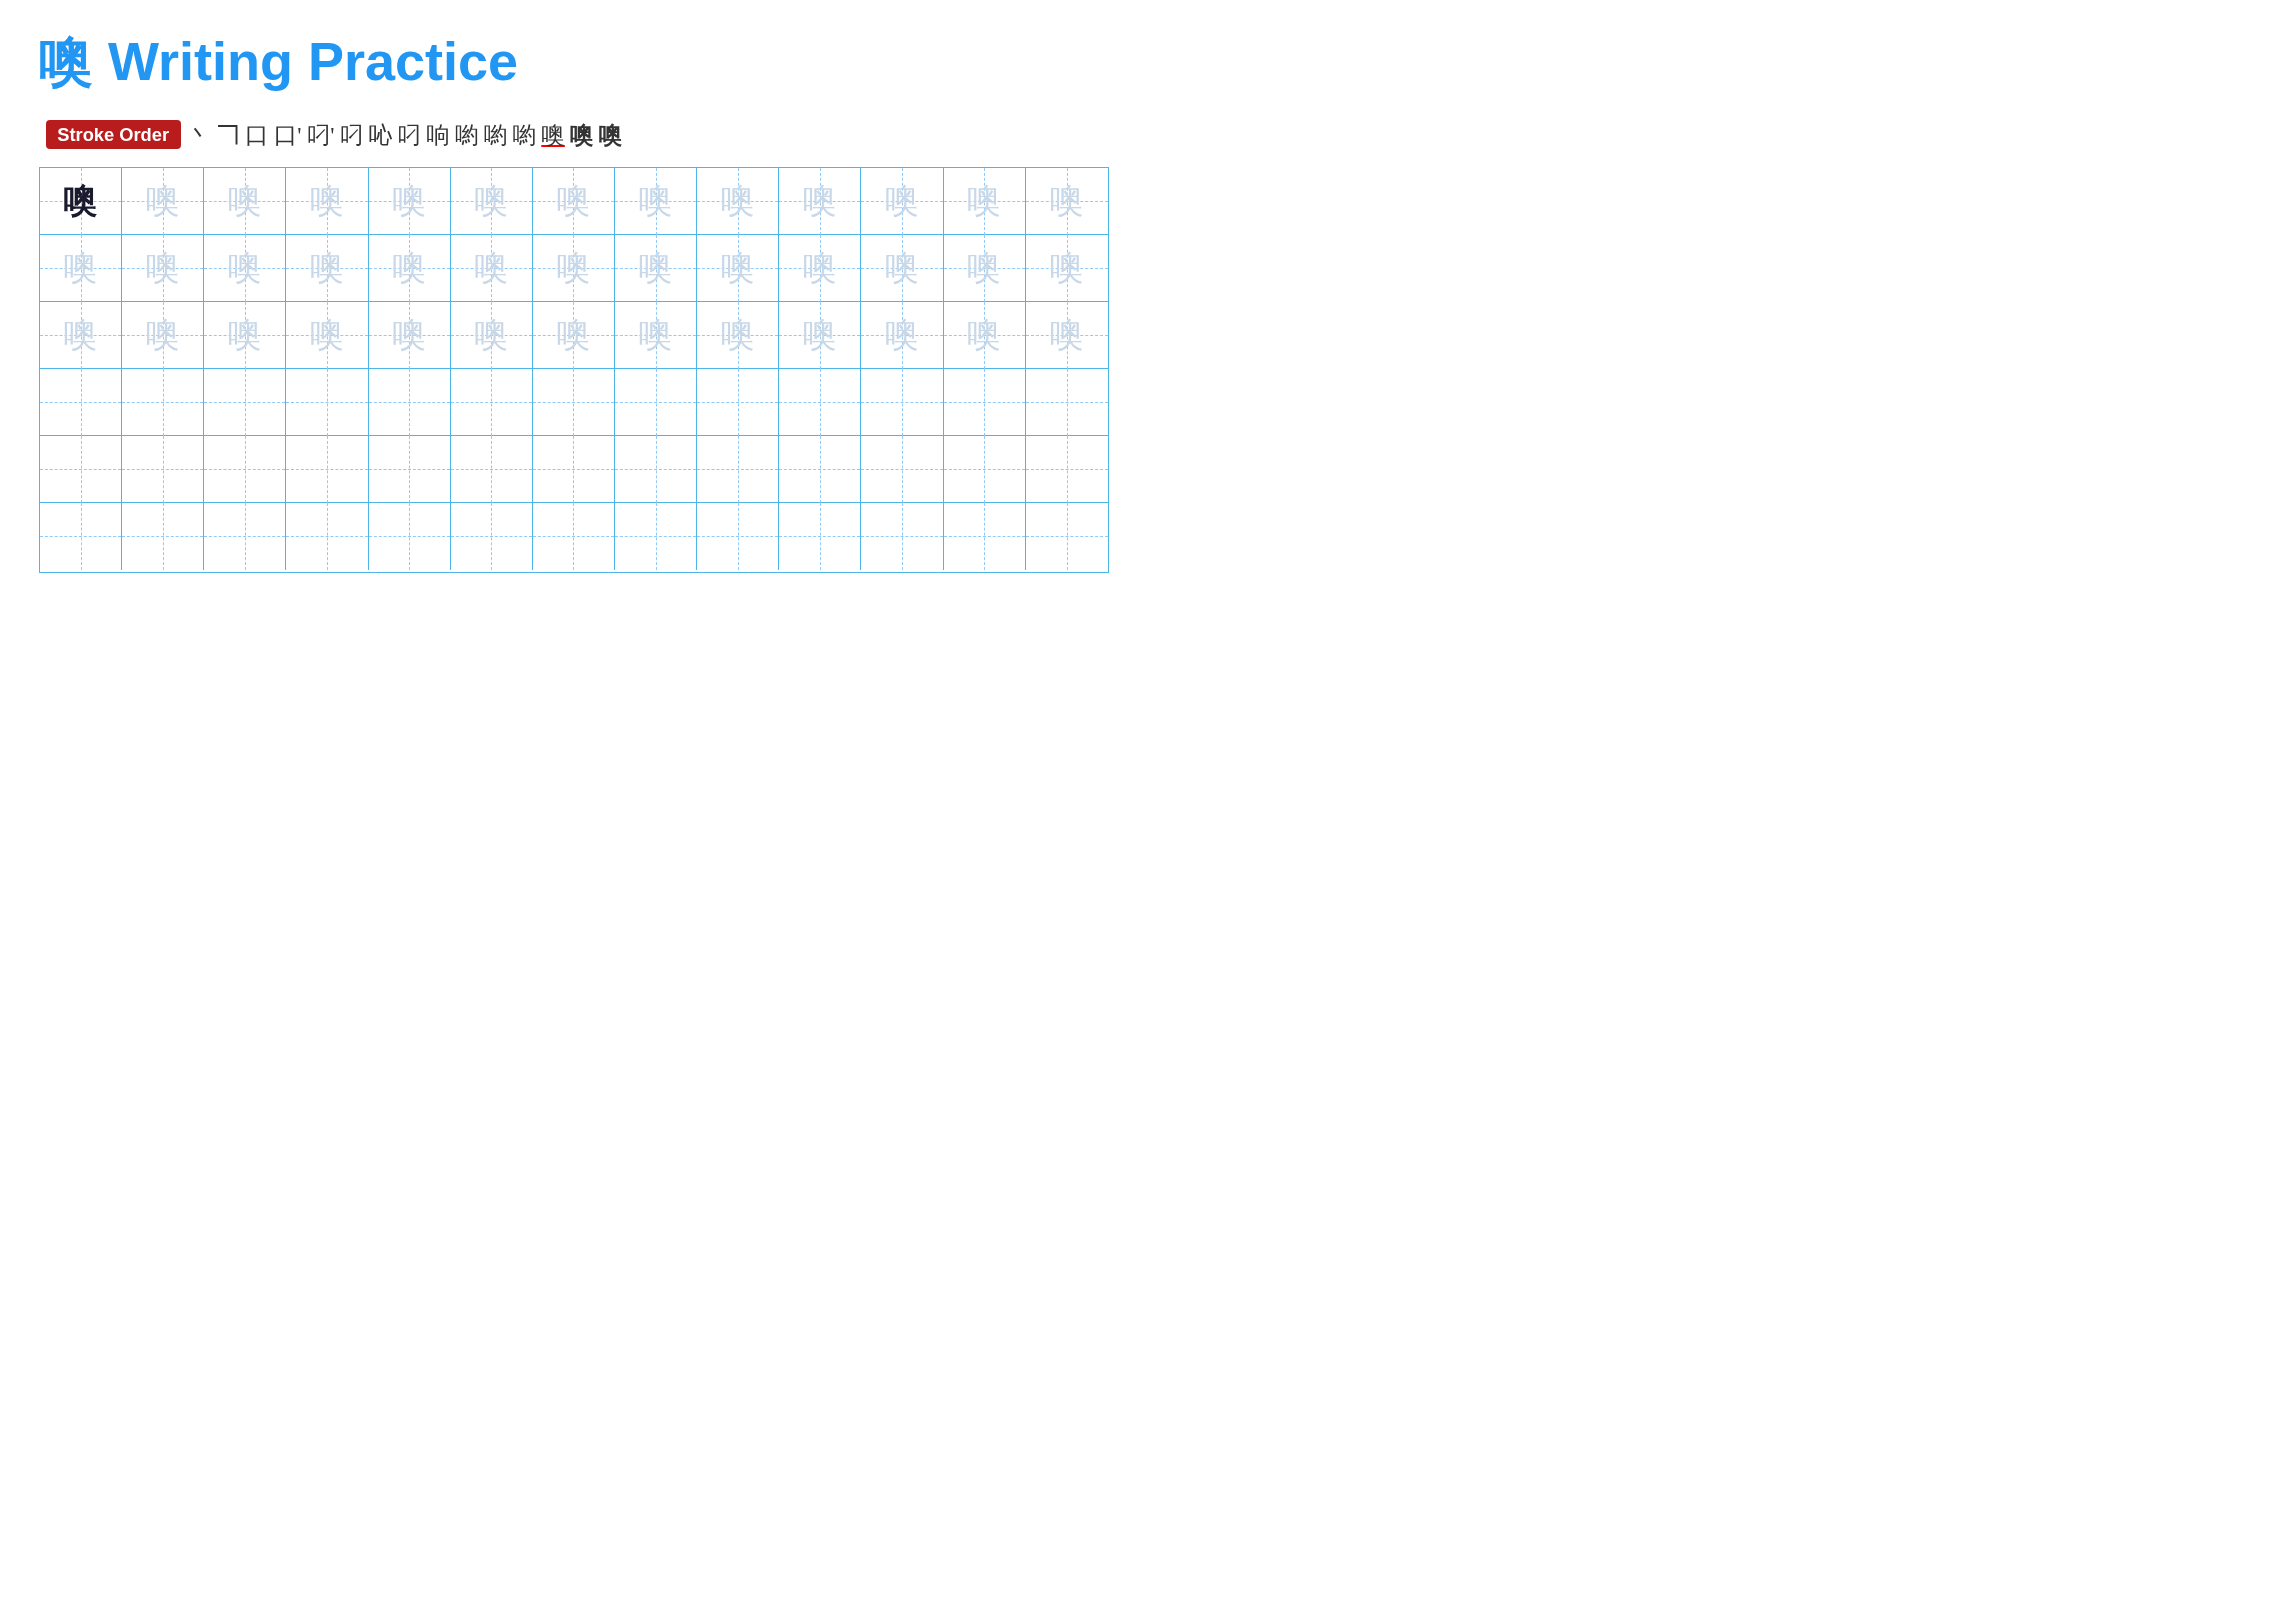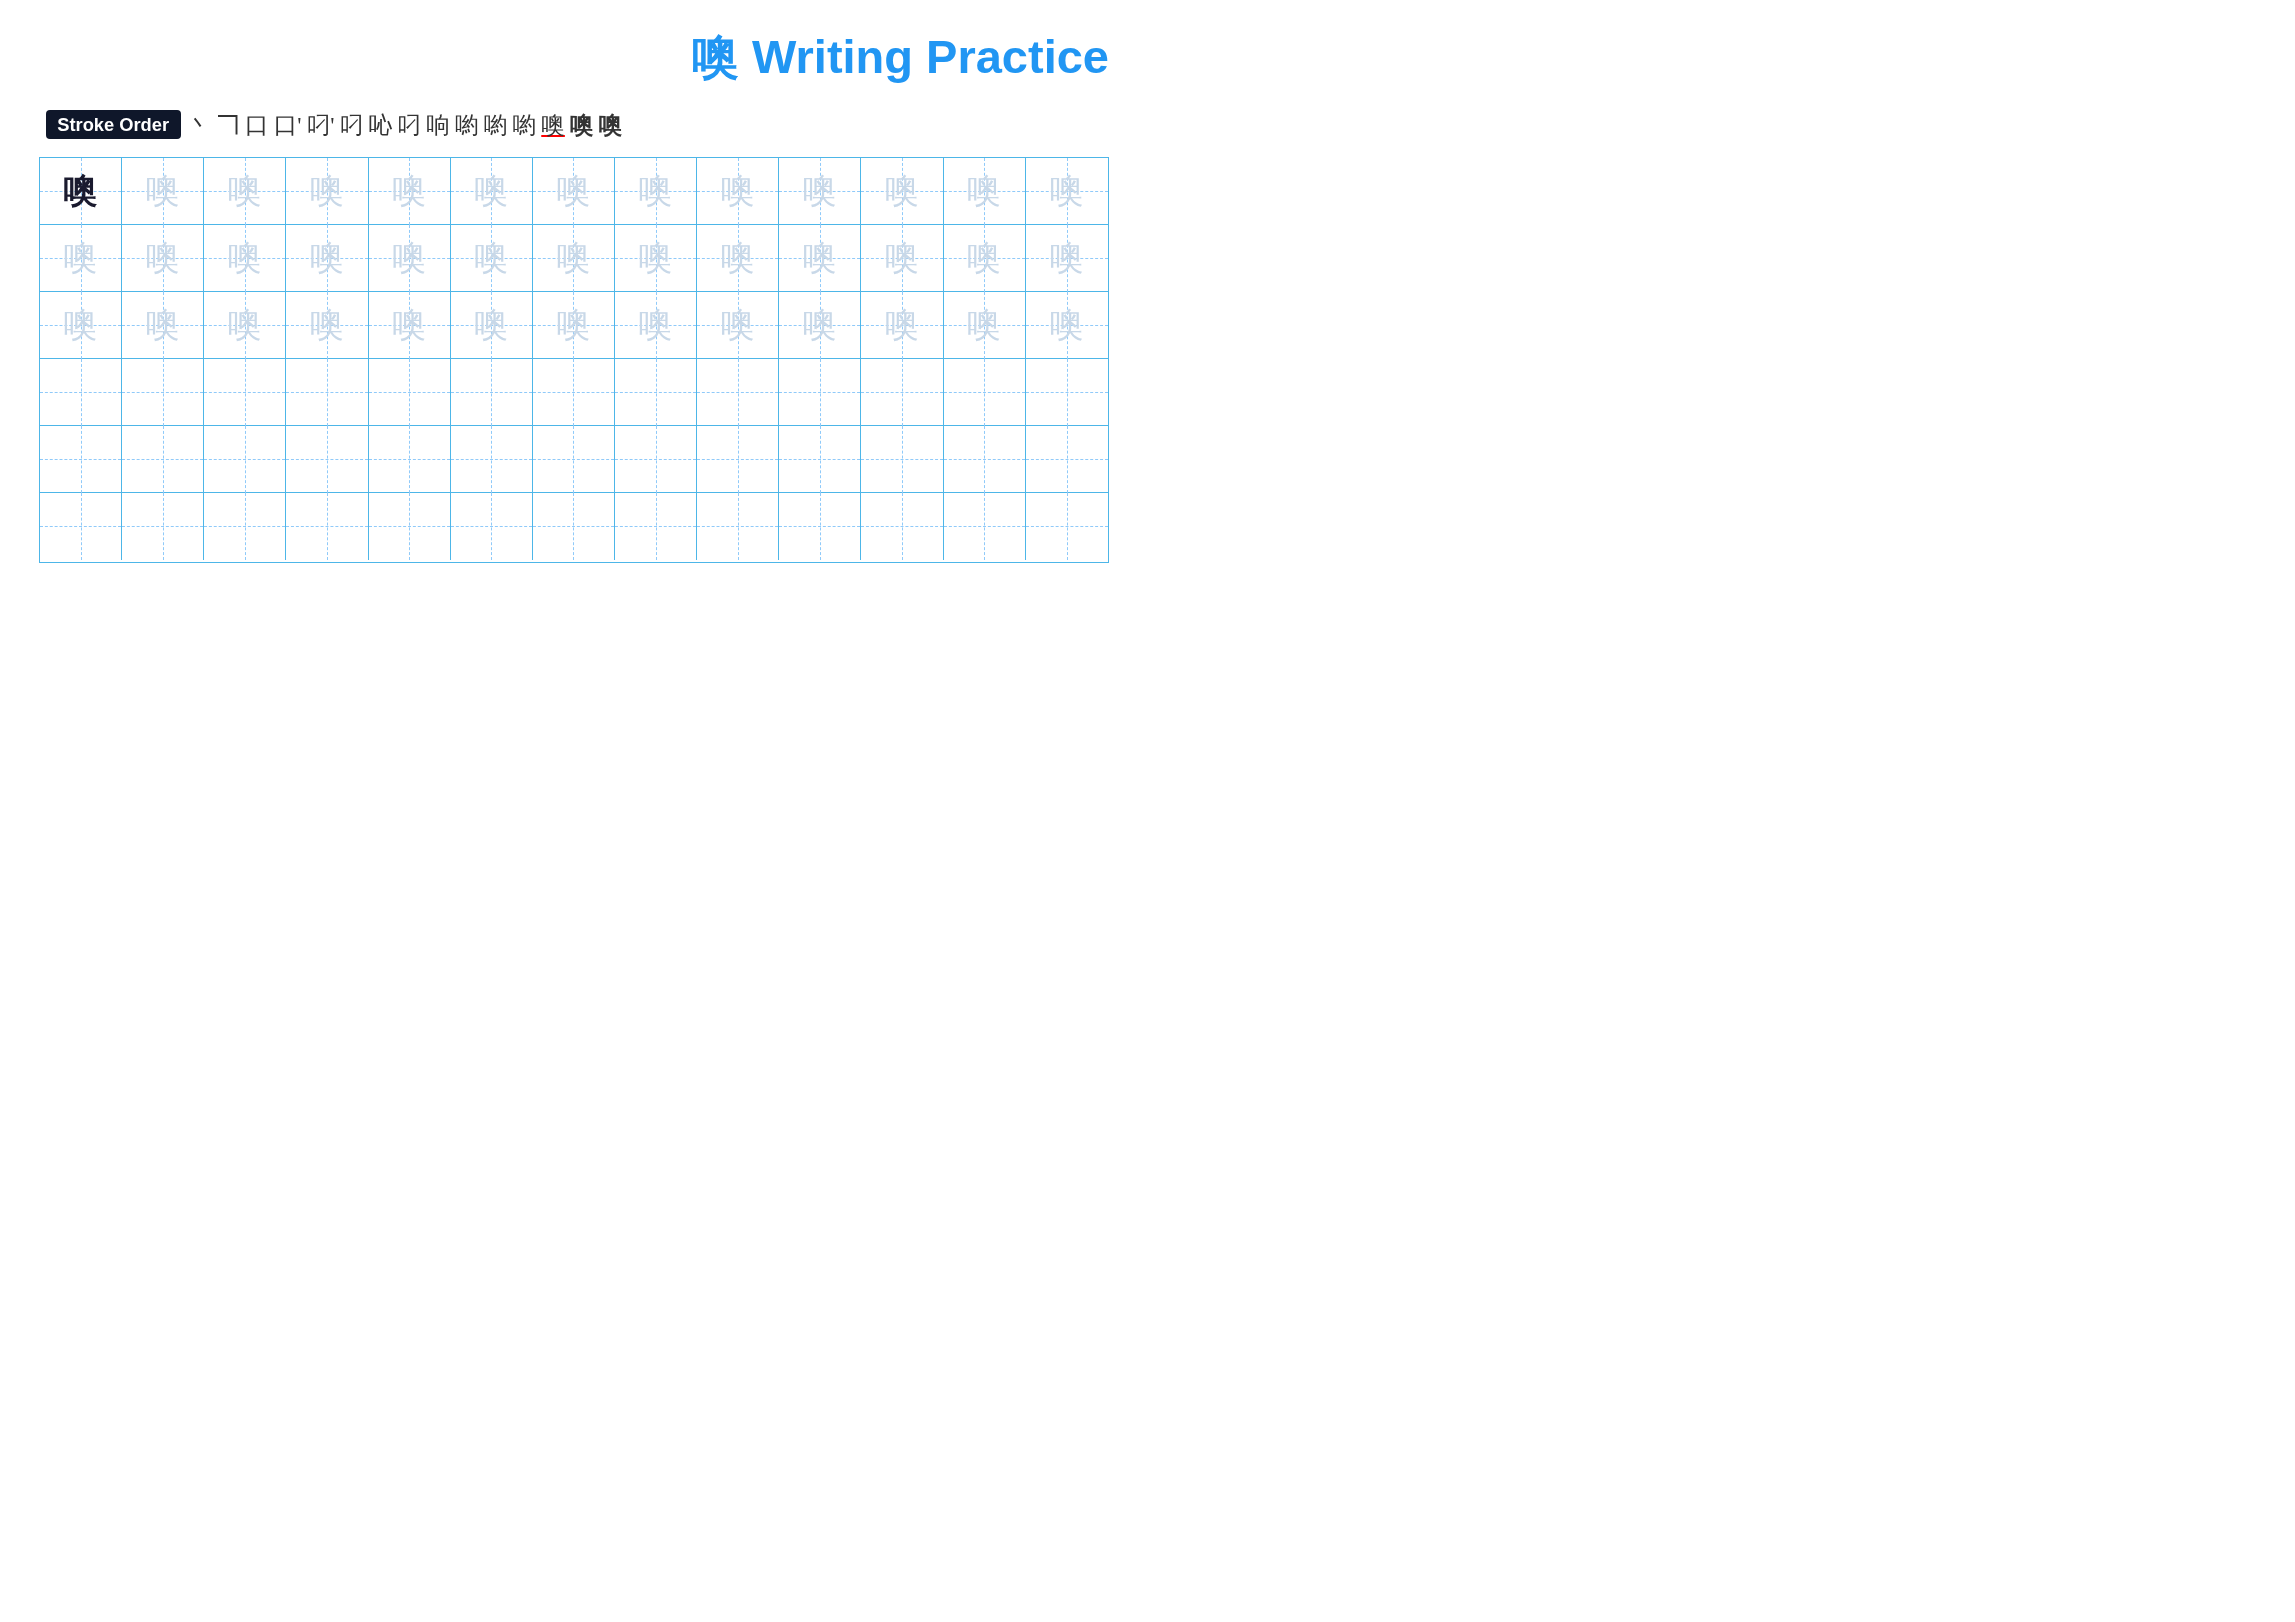--- a/index.html
+++ b/index.html
@@ -15,41 +15,41 @@
     .page {
       width: 1148px;
       height: 811px;
       background: white;
       position: relative;
       padding: 26px 39px;
     }
 
     
     .title {
-      text-align: right;
-      font-size: 47px;
+      text-align: left;
+      font-size: 54px;
       font-weight: bold;
       color: #2196F3;
       margin-bottom: 19.6px;
       font-family: Arial, sans-serif;
     }
     .title .char {
       color: #2196F3;
     }
 
     
     .stroke-order-row {
       display: flex;
       align-items: center;
       gap: 6.5px;
       margin-bottom: 16.4px;
       padding-left: 6.5px;
     }
     .stroke-order-badge {
-      background: #0f172a;
+      background: #b91c1c;
       color: white;
       padding: 3.9px 11.8px;
       border-radius: 3.9px;
       font-size: 18.3px;
       font-weight: bold;
       font-family: Arial, sans-serif;
       white-space: nowrap;
     }
     .stroke-chars {
       display: flex;

